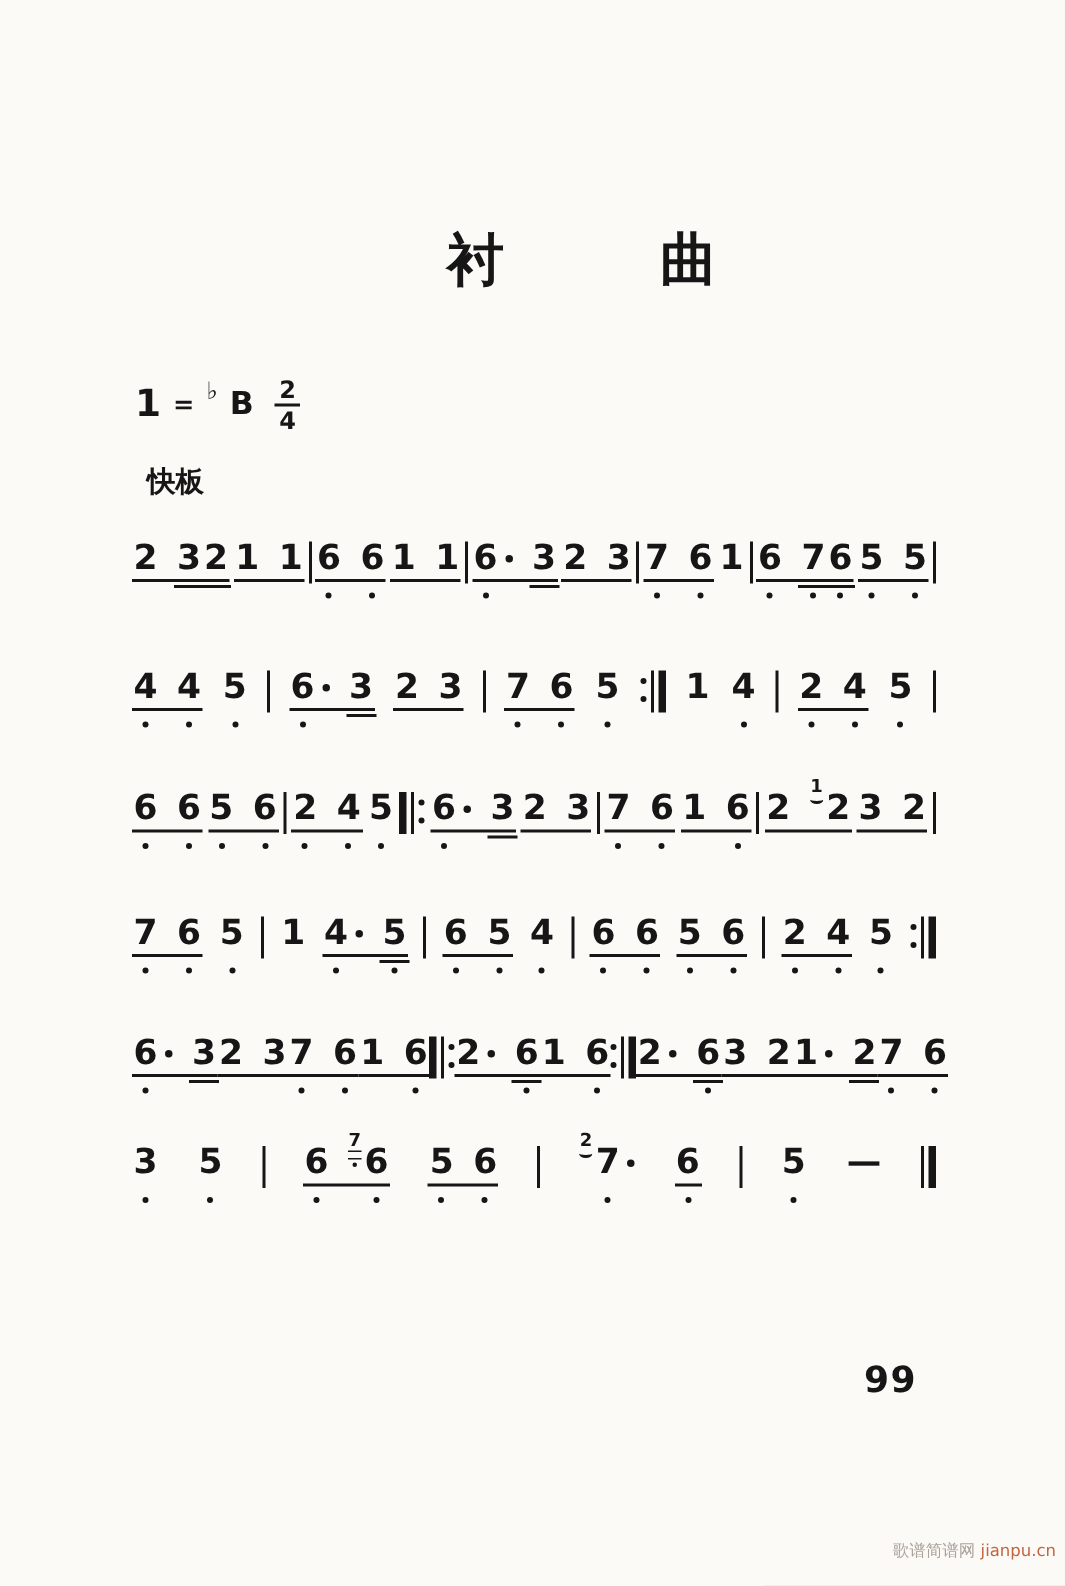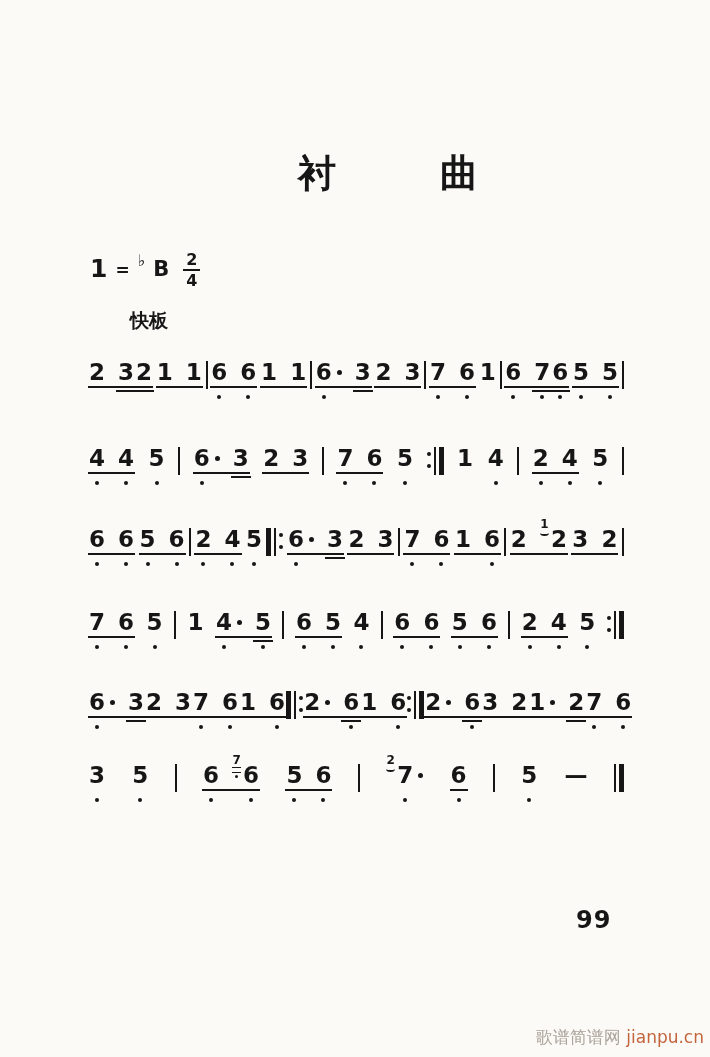--- a/index.html
+++ b/index.html
@@ -11,21 +11,21 @@
   
   .keysig{position:absolute;left:90px;top:244px;display:flex;align-items:flex-end;gap:8px;font-weight:700;}
   .k-do{font-size:25px;line-height:26px;}
   .k-eq{font-size:17px;line-height:24px;}
   .k-flat{font-size:16px;line-height:16px;transform:translateY(-13px);}
   .k-letter{font-size:21px;line-height:26px;}
   .k-frac{display:flex;flex-direction:column;align-items:center;margin-left:6px;transform:translateY(7px);}
   .k-num{font-size:16px;line-height:17px;border-bottom:2px solid #161616;padding:0 3px 1px;}
   .k-den{font-size:16px;line-height:17px;padding-top:1px;}
   
-  .tempo{position:absolute;left:98px;top:308px;font-size:19px;font-weight:700;margin-left:32px;}
+  .tempo{position:absolute;left:98px;top:308px;font-size:19px;font-weight:700;}
   
   .score-line{position:absolute;left:88px;width:536px;display:flex;
               justify-content:space-between;align-items:flex-start;height:48px;}
   .grp{position:relative;display:inline-flex;align-items:flex-start;padding:0 1px;}
   .gul{position:absolute;left:0;right:0;top:26px;height:2px;background:#161616;}
   .note{display:inline-flex;align-items:flex-start;}
   .gap{margin-left:13px;}
   .tight{margin-left:2px;}
   .ncol{display:flex;flex-direction:column;align-items:center;}
   .d{font-size:23px;font-weight:700;line-height:24px;}
@@ -39,21 +39,21 @@
   .gcurve2{width:9px;height:4px;border-top:1.4px solid #161616;border-bottom:1.4px solid #161616;margin-top:1px;}
   .gldot{width:3px;height:3px;border-radius:50%;background:#161616;margin-top:2px;}
   .bar{width:2px;height:28px;background:#161616;margin-top:1px;}
   .rep{display:flex;align-items:flex-start;gap:3px;margin-top:1px;}
   .bline{width:2px;height:28px;background:#161616;}
   .bthick{width:5px;height:28px;background:#161616;}
   .rdots{display:flex;flex-direction:column;gap:8px;margin-top:5px;}
   .rdot{width:4px;height:4px;border-radius:50%;background:#161616;}
   
   .pagenum{position:absolute;left:576px;top:906px;font-size:24px;font-weight:600;letter-spacing:1px;}
-  .watermark{position:absolute;right:6px;top:1026px;font-size:17px;white-space:nowrap;}
+  .watermark{position:absolute;right:6px;top:1026px;font-size:11px;white-space:nowrap;}
   .wm-name{color:#aca39b;}
   .wm-url{color:#c4653e;}
 </style>
 </head>
 <body>
 
 <div class="page">
 
   <div class="title">
     <span>衬</span>

